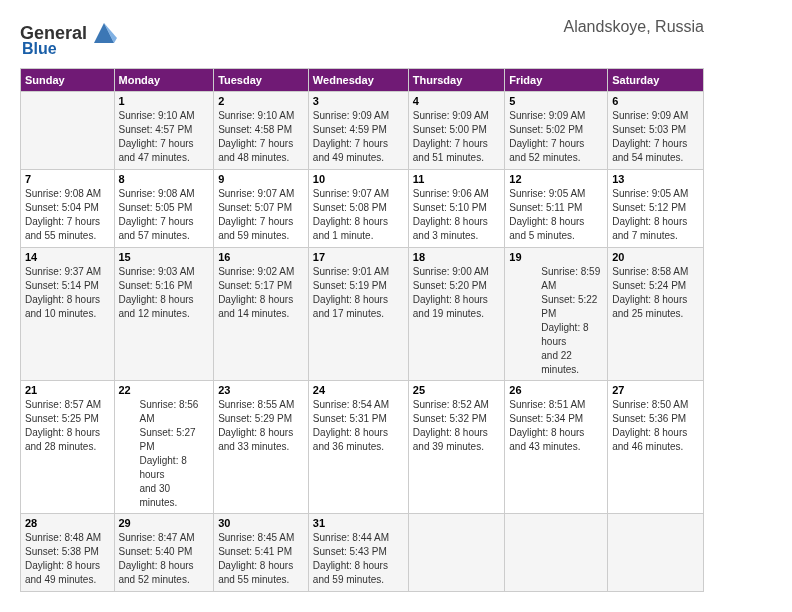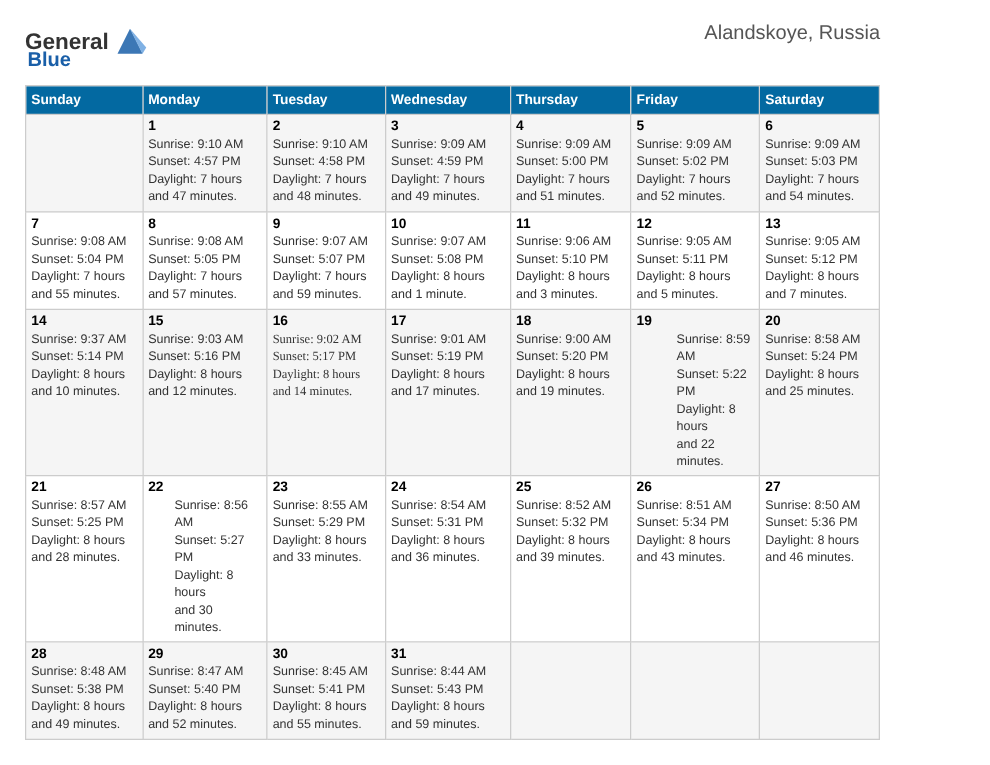--- a/index.html
+++ b/index.html
@@ -51,21 +51,21 @@
     .location-title {
       font-size: 16px;
       color: #555;
     }
     table {
       width: 100%;
       border-collapse: collapse;
       font-size: 10px;
     }
     thead tr th {
-      background-color: #0369a1;
+      background-color: #701a75;
       color: #fff;
       padding: 5px 4px;
       text-align: left;
       font-size: 11px;
       font-weight: bold;
       border: 1px solid #ccc;
     }
     tbody tr td {
       border: 1px solid #ccc;
       vertical-align: top;
@@ -235,21 +235,21 @@
           </td>
           <td>
             <span class="day-number">15</span>
             <div class="day-info" style="white-space: pre-line;">Sunrise: 9:03 AM
 Sunset: 5:16 PM
 Daylight: 8 hours
 and 12 minutes.</div>
           </td>
           <td>
             <span class="day-number">16</span>
-            <div class="day-info" style="white-space: pre-line; font-family: Liberation Serif, serif;">Sunrise: 9:02 AM
+            <div class="day-info" style="white-space: pre-line;">Sunrise: 9:02 AM
 Sunset: 5:17 PM
 Daylight: 8 hours
 and 14 minutes.</div>
           </td>
           <td>
             <span class="day-number">17</span>
             <div class="day-info" style="white-space: pre-line;">Sunrise: 9:01 AM
 Sunset: 5:19 PM
 Daylight: 8 hours
 and 17 minutes.</div>

